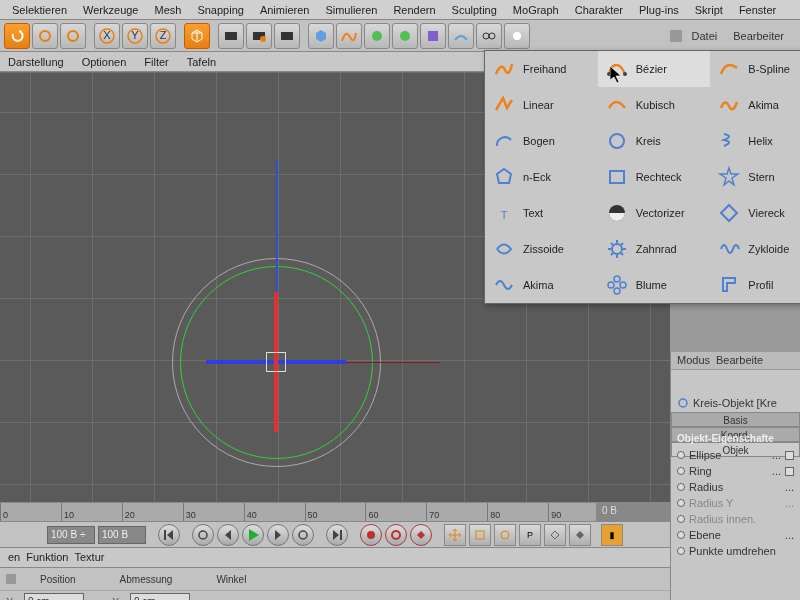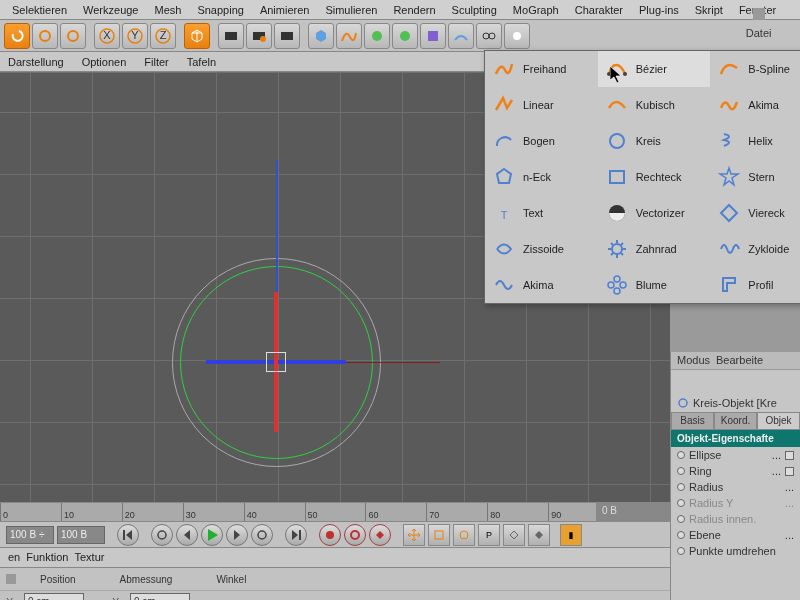--- a/index.html
+++ b/index.html
@@ -5,21 +5,21 @@
 * { margin: 0; padding: 0; box-sizing: border-box; font-family: Arial, sans-serif; font-size: 11px; user-select: none; }
 body { background: #9a9a9a; width: 800px; height: 600px; overflow: hidden; position: relative; }
 
 .menubar { background: #d0d0d0; height: 20px; display: flex; align-items: center; padding: 0 4px; border-bottom: 1px solid #888; }
 .menubar span { padding: 3px 8px; color: #222; cursor: pointer; }
 
 .toolbar { background: #c2c2c2; height: 32px; display: flex; align-items: center; padding: 2px 4px; border-bottom: 1px solid #888; gap: 2px; }
 .tb-btn { width: 26px; height: 26px; border: 1px solid #888; border-radius: 3px; background: linear-gradient(#d8d8d8,#b8b8b8); display: flex; align-items: center; justify-content: center; cursor: pointer; }
 .tb-btn.orange { background: linear-gradient(#f8a030,#e88010); border-color:#c06000; }
 .tb-sep { width: 4px; }
-.tb-right { margin-left: auto; display: flex; gap: 4px; align-items: center; color: #333; padding: 0 6px; flex-direction: column; }
+.tb-right { margin-left: auto; display: flex; gap: 4px; align-items: center; color: #333; padding: 0 6px; }
 .tb-right span { padding: 3px 6px; }
 
 .subbar { background: #c8c8c8; height: 20px; display: flex; align-items: center; padding: 0 8px; gap: 18px; border-bottom: 1px solid #888; color: #222; }
 .subbar span { cursor: pointer; }
 
 .viewport { position: absolute; top: 72px; left: 0; width: 670px; height: 430px; background: #5a5a5a; }
 .grid-line { position: absolute; background: #6e6e6e; }
 .axis-x { position:absolute; height:1px; background:#802020; left:280px; top:290px; width:160px; }
 .axis-y { position:absolute; width:2px; background:#3050d0; left:276px; top:88px; height:202px; }
 .gizmo-h { position:absolute; height:4px; background:#3040e0; left:206px; top:288px; width:140px; }
@@ -34,36 +34,36 @@
 .popup-cell { width:113px; height:36px; display:flex; align-items:center; gap:8px; padding:0 8px; cursor:pointer; color:#222; }
 .popup-cell:hover, .popup-cell.hl { background:#ddd; }
 .picon { width:22px; height:22px; display:flex; align-items:center; justify-content:center; color:#f08018; }
 .picon.blue { color:#5080d0; }
 
 
 .timeline { position:absolute; left:0; top:502px; width:670px; }
 .ruler { height:20px; background:#aaa; border-top:1px solid #888; border-bottom:1px solid #888; position:relative; display:flex; }
 .tick { flex:1; border-left:1px solid #777; font-size:9px; color:#333; padding-left:2px; padding-top:7px; }
 
-.tl-controls { height:26px; background:#c2c2c2; display:flex; align-items:center; gap:3px; padding:2px 6px; border-bottom:1px solid #888; }
+.tl-controls { height:26px; background:#c2c2c2; display:flex; align-items:center; gap:3px; padding:2px 6px; border-bottom:1px solid #888;justify-content:center; }
 .tl-input { width:48px; height:18px; background:#888; color:#eee; border:1px solid #666; font-size:10px; padding:0 3px; }
 .play-btn { width:22px; height:22px; border:1px solid #777; border-radius:11px; background:linear-gradient(#ddd,#aaa); display:flex; align-items:center; justify-content:center; cursor:pointer; }
 .play-btn.play svg { fill:#20b030; }
 .play-btn.red { border-color:#a04040; }
 .sq-btn { width:22px; height:22px; border:1px solid #888; background:linear-gradient(#d8d8d8,#b0b0b0); display:flex; align-items:center; justify-content:center; cursor:pointer; font-size:9px; }
 
 .bottom-tabs { height:20px; background:#c8c8c8; display:flex; gap:6px; padding:3px 8px; color:#222; border-bottom:1px solid #888; }
 .bottom-row { height:22px; background:#c2c2c2; display:flex; align-items:center; padding:0 6px; gap:4px; }
 .coord-label { font-size:10px; color:#333; padding:0 20px; }
 
 
 .right-panel { position:absolute; right:0; top:352px; width:130px; height:248px; background:#c6c6c6; border-left:1px solid #888; }
 .rp-top { height:18px; background:#bbb; display:flex; gap:6px; padding:2px 6px; font-size:10px; color:#333; border-bottom:1px solid #999; }
 .rp-title { padding:3px 6px; font-size:10px; color:#333; display:flex; align-items:center; gap:4px;margin-top:24px; }
-.rp-tabs { display:flex; height:18px; }
+.rp-tabs { display:flex; height:18px;flex-direction:column; }
 .rp-tab { flex:1; background:#aaa; border:1px solid #888; text-align:center; font-size:10px; padding-top:2px; color:#333; }
 .rp-tab.active { background:#ccc; }
 .rp-header { background:#0f766e; color:#eee; padding:3px 6px; font-size:10px; font-weight:bold; }
 .rp-row { display:flex; align-items:center; gap:4px; padding:2px 6px; font-size:10px; color:#333; }
 .rp-row.dim { color:#888; }
 .radio { width:8px; height:8px; border:1px solid #666; border-radius:50%; background:#ddd; }
 .chk { width:9px; height:9px; border:1px solid #666; background:#ddd; }
 
 .cursor-fake { position:absolute; left:610px; top:66px; z-index:60; pointer-events:none; }
 </style>

